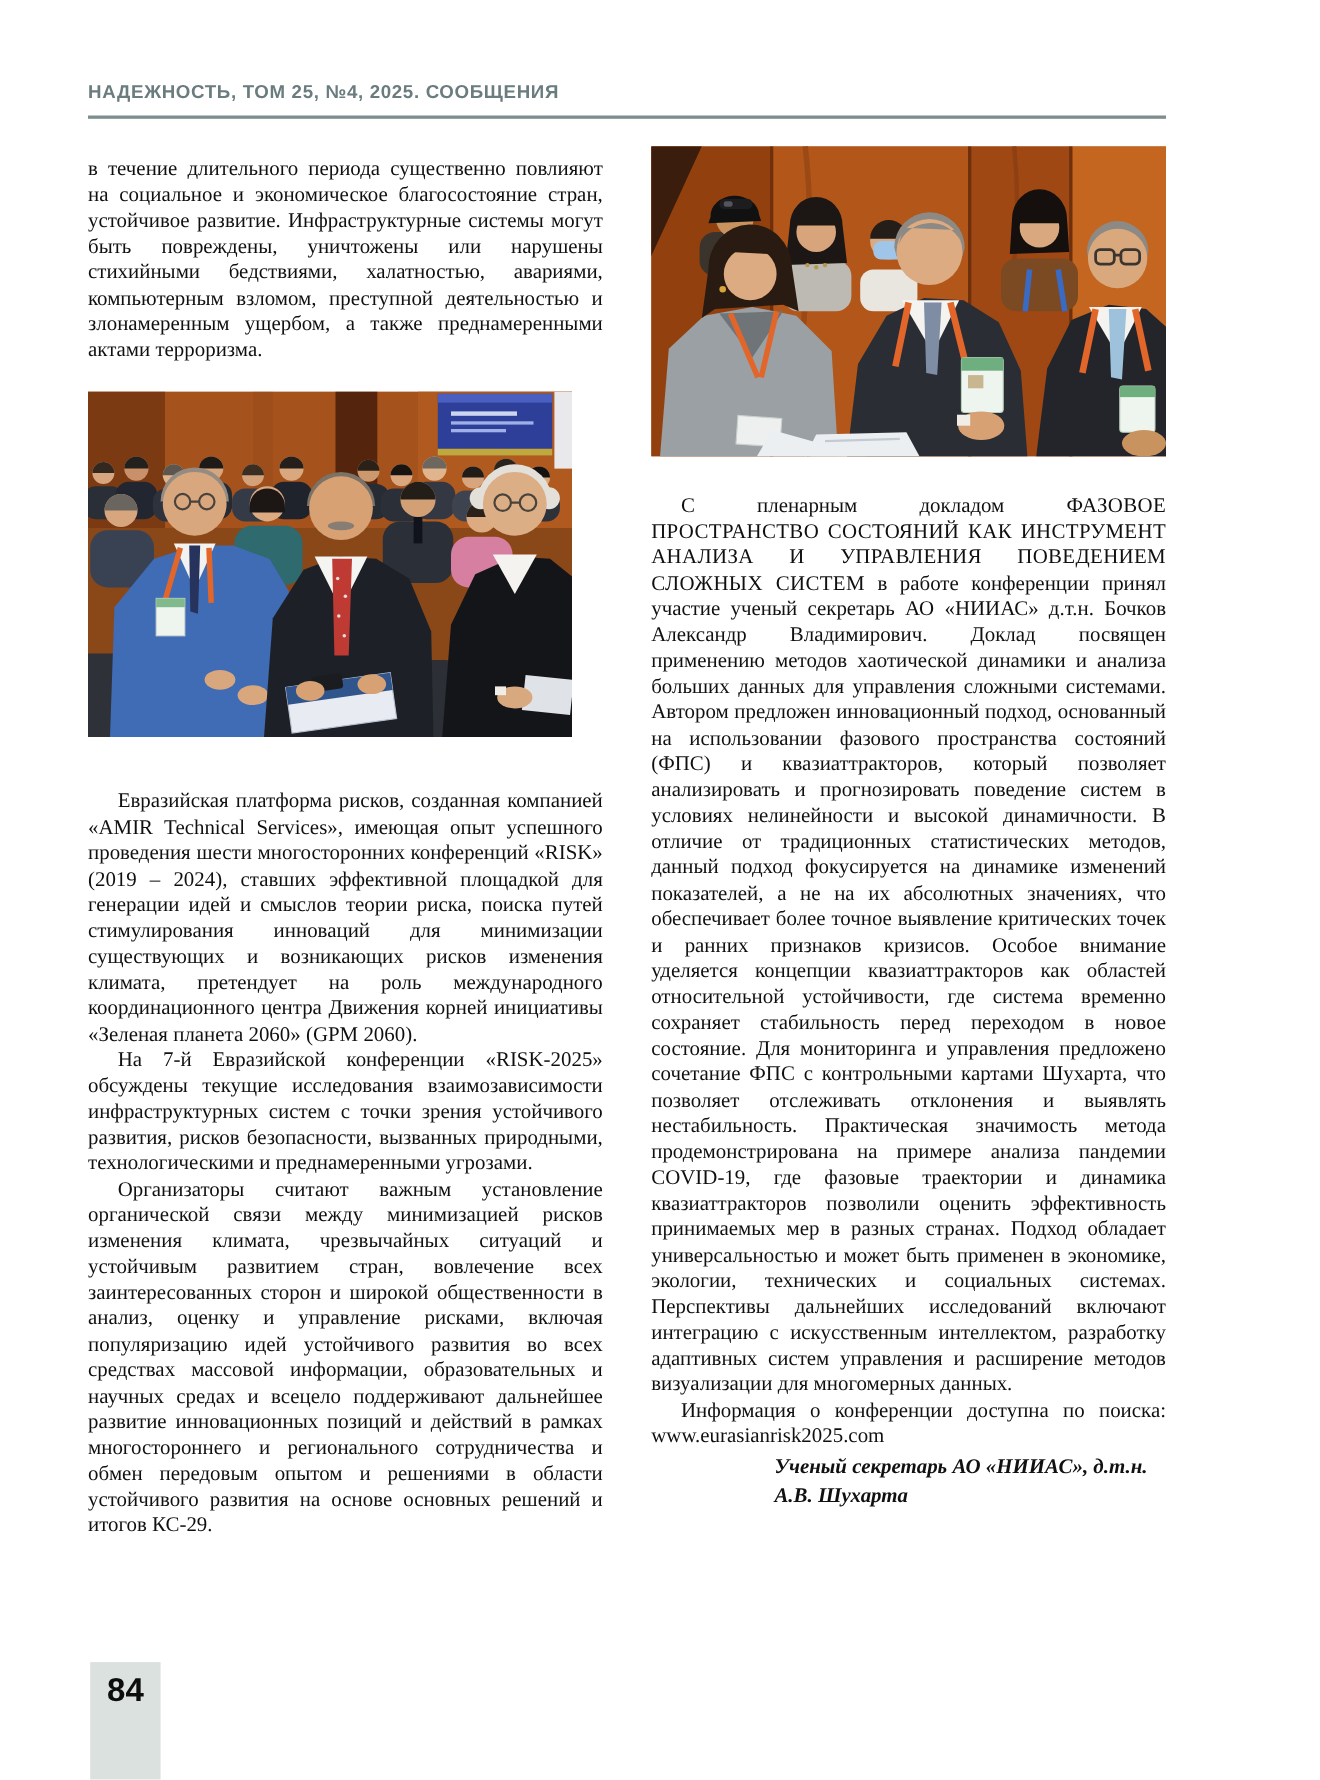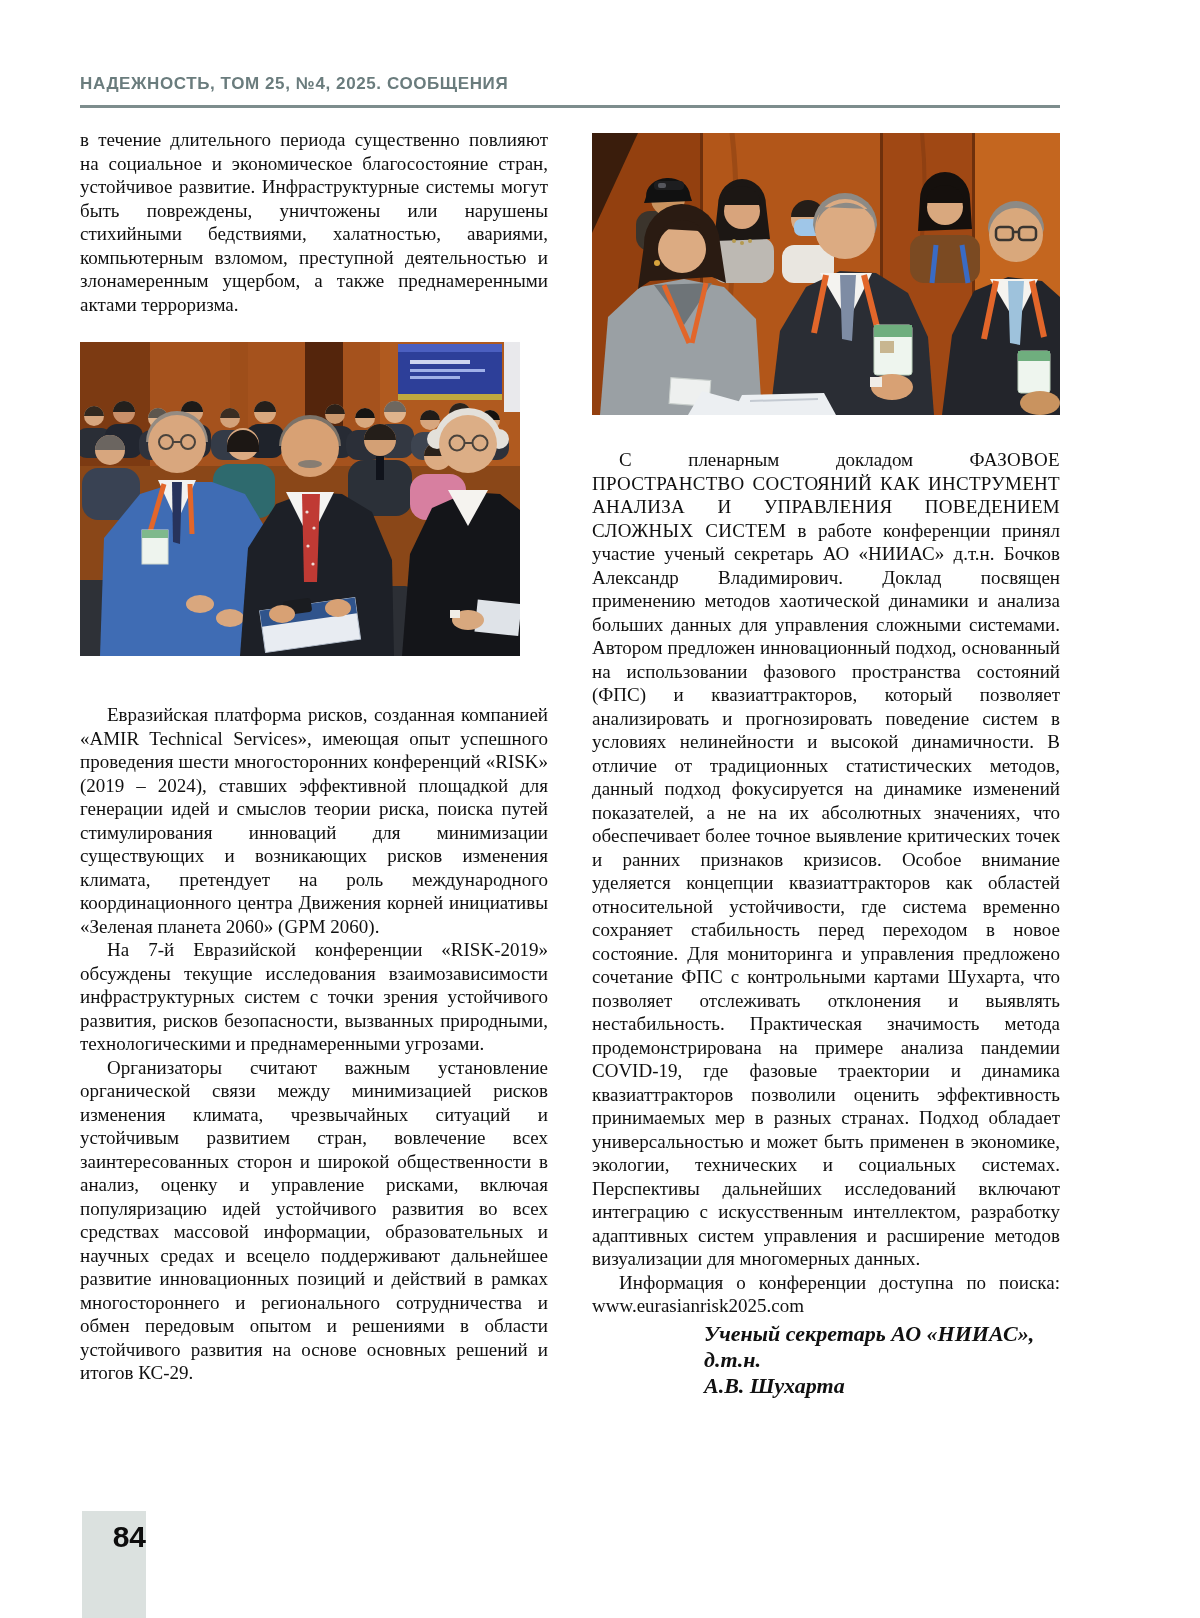--- a/index.html
+++ b/index.html
@@ -6,38 +6,38 @@
   .page{position:relative;width:1200px;height:1618px;background:#ffffff;overflow:hidden;
         font-family:"Liberation Serif", serif;color:#101010;border-radius:29px;}
 
   .running-head{position:absolute;left:80px;top:74px;
         font-family:"Liberation Sans", sans-serif;font-weight:700;
         font-size:17px;letter-spacing:.6px;color:#6a7c7d;white-space:nowrap;}
   .head-rule{position:absolute;left:80px;top:105px;width:980px;height:3px;background:#7d8d8d;}
 
   .col{position:absolute;width:468px;font-size:19px;line-height:23.5px;
        text-align:justify;}
-  .col-left{left:80px;top:128px;}
+  .col-left{left:80px;top:142px;}
   .col-right{left:592px;top:133px;}
 
   p{margin:0;text-indent:27px;}
   p.noindent{text-indent:0;}
 
   figure{margin:0;padding:0;}
   .fig-left{width:440px;height:314px;margin:26px 0 47px 0;}
   .fig-right{width:468px;height:282px;margin:0 0 33px 0;}
   .fig-left svg,.fig-right svg{display:block;}
 
   .caps{letter-spacing:.3px;margin-top:36px;}
 
   .sig{margin:3px 0 0 112px;font-weight:700;font-style:italic;
-       font-size:22px;line-height:26px;text-align:left;}
+       font-size:19px;line-height:26px;text-align:left;}
 
   .pagebox{position:absolute;left:82px;top:1511px;width:64px;height:107px;background:#dbe1df;}
-  .pagebox .num{display:block;text-align:right;margin-top:9px;
+  .pagebox .num{display:block;text-align:center;margin-top:9px;
        font-family:"Liberation Sans", sans-serif;font-weight:700;font-size:30px;color:#0d0d0d;}
 </style>
 </head>
 <body>
 
 <div class="page">
 
   <div class="running-head">НАДЕЖНОСТЬ, ТОМ 25, №4, 2025. СООБЩЕНИЯ</div>
   <div class="head-rule"></div>
 
@@ -204,21 +204,21 @@
           <g transform="rotate(6 420 276)">
               <rect x="396" y="260" width="44" height="32" fill="#dfe3e8"></rect>
             </g>
           <ellipse cx="388" cy="278" rx="16" ry="10" fill="#d8a87e"></ellipse>
           <rect x="370" y="268" width="10" height="8" fill="#f0ede7"></rect>
         </g>
       </svg>
     </figure>
 
     <p>Евразийская платформа рисков, созданная компанией «AMIR Technical Services», имеющая опыт успешного проведения шести многосторонних конференций «RISK» (2019 – 2024), ставших эффективной площадкой для генерации идей и смыслов теории риска, поиска путей стимулирования инноваций для минимизации существующих и возникающих рисков изменения климата, претендует на роль международного координационного центра Движения корней инициативы «Зеленая планета 2060» (GPM 2060).</p>
-    <p>На 7-й Евразийской конференции «RISK-2019» обсуждены текущие исследования взаимозависимости инфраструктурных систем с точки зрения устойчивого развития, рисков безопасности, вызванных природными, технологическими и преднамеренными угрозами.</p>
+    <p>На 7-й Евразийской конференции «RISK-2025» обсуждены текущие исследования взаимозависимости инфраструктурных систем с точки зрения устойчивого развития, рисков безопасности, вызванных природными, технологическими и преднамеренными угрозами.</p>
     <p>Организаторы считают важным установление органической связи между минимизацией рисков изменения климата, чрезвычайных ситуаций и устойчивым развитием стран, вовлечение всех заинтересованных сторон и широкой общественности в анализ, оценку и управление рисками, включая популяризацию идей устойчивого развития во всех средствах массовой информации, образовательных и научных средах и всецело поддерживают дальнейшее развитие инновационных позиций и действий в рамках многостороннего и регионального сотрудничества и обмен передовым опытом и решениями в области устойчивого развития на основе основных решений и итогов КС-29.</p>
   </div>
 
   <div class="col col-right">
 
     <figure class="fig-right" role="img" aria-label="Участники конференции с бейджами на оранжевых лентах у деревянной стены">
       <svg viewBox="0 0 468 282" width="468" height="282" preserveAspectRatio="none">
 
         <rect width="468" height="282" fill="#a84e19"></rect>
         <rect x="0" y="0" width="110" height="282" fill="#93400f"></rect>

